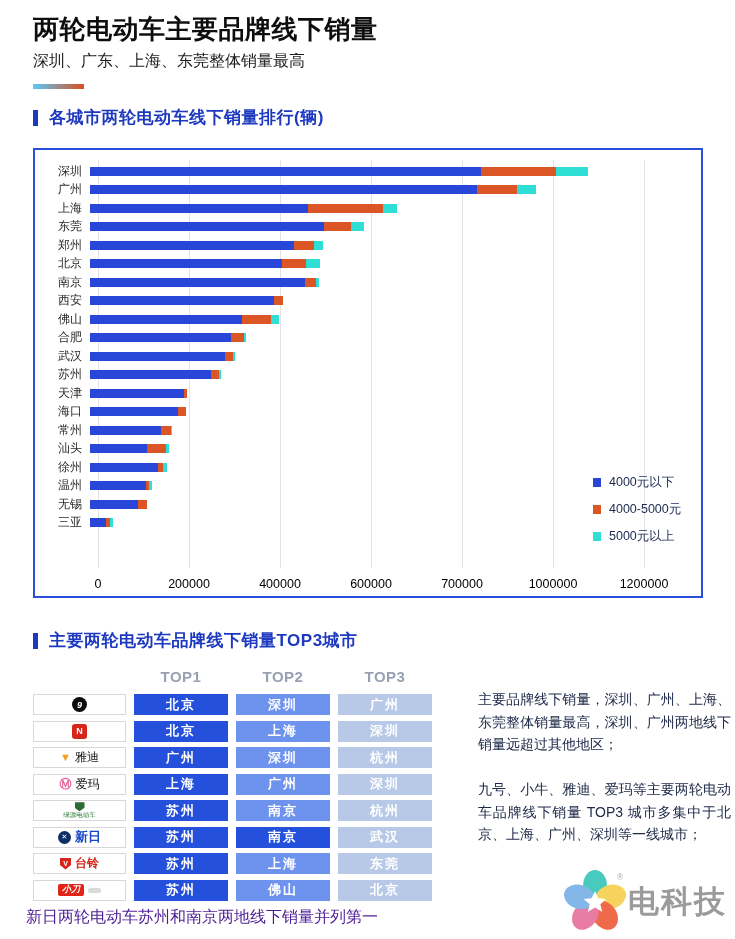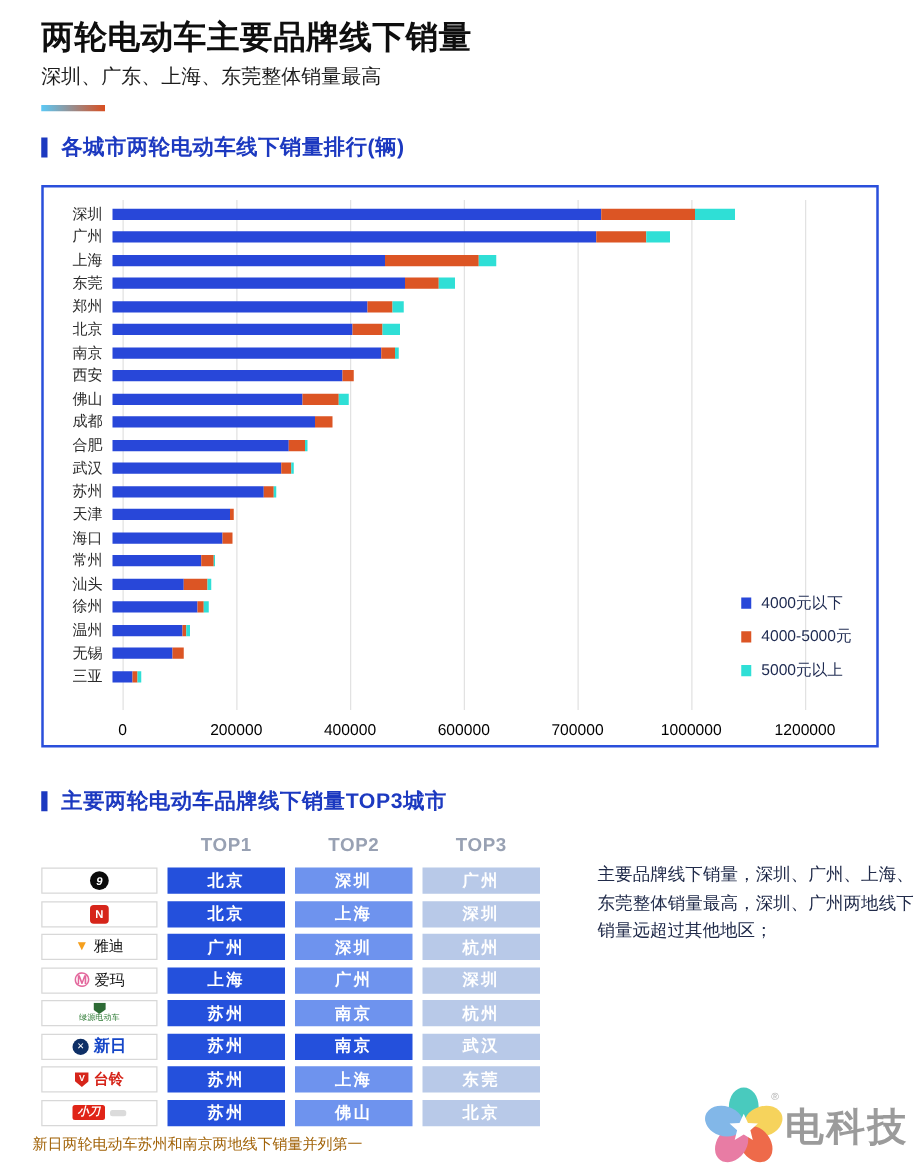--- a/index.html
+++ b/index.html
@@ -58,21 +58,21 @@
   .lg-sunra-label{color:#1546c8;font-size:13px;font-weight:bold;white-space:nowrap}
   .lg-shield{width:11px;height:12px;background:#d6251a;clip-path:polygon(0 0,100% 0,100% 62%,50% 100%,0 62%);
              color:#fff;font-size:7px;font-weight:bold;display:flex;align-items:center;justify-content:center;flex:none}
   .lg-tailg-label{color:#d6251a;font-size:12px;font-weight:bold;white-space:nowrap}
   .lg-xdao{background:#e02417;color:#fff;font-style:italic;font-weight:bold;font-size:9px;
            padding:1px 4px;border-radius:2px;line-height:1.1;white-space:nowrap}
   .lg-blur{width:13px;height:5px;background:#ccc;border-radius:2px;opacity:.7;flex:none}
 
   .insights{left:478px;top:688px;width:253px;font-size:14px;line-height:1.62;color:#212b4a;text-align:justify}
   .insights p + p{margin-top:22px}
-  .footnote{left:26px;top:907px;font-size:12px;color:#a16207;white-space:nowrap}
+  .footnote{left:26px;top:907px;font-size:16px;color:#4c1d95;white-space:nowrap}
   .watermark{right:8px;bottom:4px;display:flex;align-items:center}
   .wm-text{font-size:31px;font-weight:bold;color:#9b9b9b;letter-spacing:2px;white-space:nowrap}
 </style>
 </head>
 <body>
 
 <h1 class="abs page-title">两轮电动车主要品牌线下销量</h1>
 <div class="abs page-subtitle">深圳、广东、上海、东莞整体销量最高</div>
 <div class="abs divider"></div>
 
@@ -158,28 +158,20 @@
       </div>
       <div class="c-row">
         <span class="c-label">佛山</span>
         <div class="c-barwrap">
           <span class="c-seg" title="4000元以下 335000" style="width: 152.425px; background: rgb(40, 71, 217);"></span>
           <span class="c-seg" title="4000-5000元 62000" style="width: 28.21px; background: rgb(220, 85, 36);"></span>
           <span class="c-seg" title="5000元以上 19000" style="width: 8.645px; background: rgb(47, 223, 214);"></span>
         </div>
       </div>
       <div class="c-row">
-        <span class="c-label">成都</span>
-        <div class="c-barwrap">
-          <span class="c-seg" title="4000元以下 355000" style="width: 161.525px; background: rgb(40, 71, 217);"></span>
-          <span class="c-seg" title="4000-5000元 32000" style="width: 14.56px; background: rgb(220, 85, 36);"></span>
-          <span class="c-seg" title="5000元以上 0" style="width: 0px; background: rgb(47, 223, 214);"></span>
-        </div>
-      </div>
-      <div class="c-row">
         <span class="c-label">合肥</span>
         <div class="c-barwrap">
           <span class="c-seg" title="4000元以下 310000" style="width: 141.05px; background: rgb(40, 71, 217);"></span>
           <span class="c-seg" title="4000-5000元 28000" style="width: 12.74px; background: rgb(220, 85, 36);"></span>
           <span class="c-seg" title="5000元以上 5000" style="width: 2.275px; background: rgb(47, 223, 214);"></span>
         </div>
       </div>
       <div class="c-row">
         <span class="c-label">武汉</span>
         <div class="c-barwrap">
@@ -367,20 +359,21 @@
         <span class="lg-blur"></span>
       </div>
       <div class="t-cell" style="background: rgb(36, 80, 220);">苏州</div>
       <div class="t-cell" style="background: rgb(110, 147, 238);">佛山</div>
       <div class="t-cell" style="background: rgb(184, 201, 232);">北京</div>
     </div>
   </div>
 
 <div class="abs insights">
   <p>主要品牌线下销量，深圳、广州、上海、东莞整体销量最高，深圳、广州两地线下销量远超过其他地区；</p>
+  <p>九号、小牛、雅迪、爱玛等主要两轮电动车品牌线下销量 TOP3 城市多集中于北京、上海、广州、深圳等一线城市；</p>
 </div>
 
 <div class="abs footnote">新日两轮电动车苏州和南京两地线下销量并列第一</div>
 
 <div class="abs watermark">
   <svg width="66" height="66" viewBox="0 0 72 72">
     <g>
       <g transform="rotate(0 36 36)">
           <ellipse cx="36" cy="18" rx="13" ry="17" fill="#49cabe"></ellipse>
         </g>

